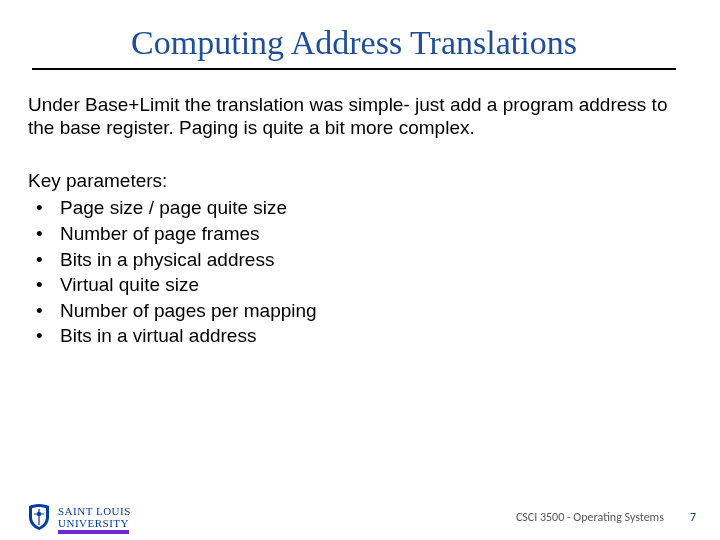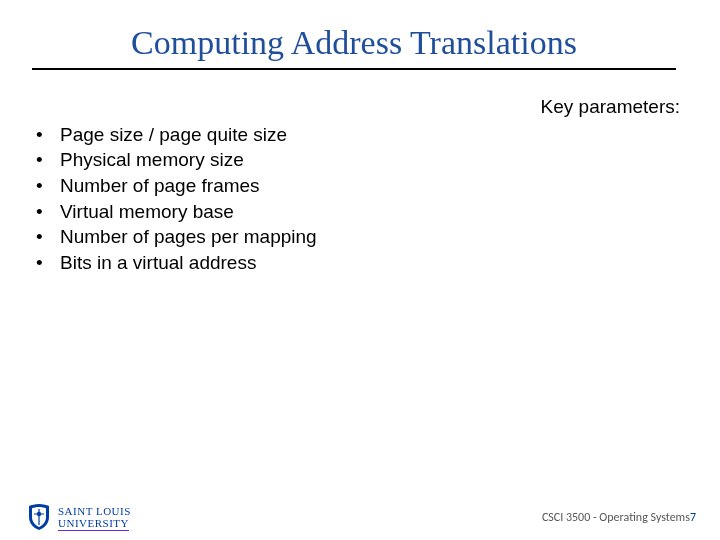--- a/index.html
+++ b/index.html
@@ -33,21 +33,21 @@
     font-size: 19px;
     line-height: 1.2;
     color: #000;
     margin-bottom: 28px;
   }
   .params-block {
     font-size: 19px;
     line-height: 1.35;
     color: #000;
   }
-  .params-lead { margin-bottom: 2px; text-align: right; }
+  .params-lead { margin-bottom: 2px; }
   ul.params {
     list-style: none;
     padding-left: 8px;
     margin-bottom: 2px;
   }
   ul.params li::before {
     content: "•";
     display: inline-block;
     width: 24px;
   }
@@ -67,47 +67,49 @@
     gap: 8px;
     color: #003da5;
   }
   .slu-text {
     font-family: Georgia, 'Times New Roman', serif;
     font-size: 11px;
     letter-spacing: 0.5px;
     color: #003da5;
     white-space: pre;
   }
-  .slu-text .u { border-bottom: 1px solid #6d28d9; padding-bottom: 1px; }
+  .slu-text .u { border-bottom: 4px solid #6d28d9; padding-bottom: 1px; }
   .footer-right {
     margin-left: auto;
     display: flex;
     align-items: center;
+    gap: 26px;
     font-size: 12px;
     color: #595959;
     font-family: Calibri, Arial, sans-serif;
   }
   .pagenum { color: #003da5; }
 </style>
 </head>
 <body>
 
 <div class="slide">
 
   <h1 class="title">Computing Address Translations</h1>
   <hr class="rule">
 
+  <p class="intro">Under Base+Limit the translation was simple- just add a program address to the base register. Paging is quite a bit more complex.</p>
 
   <div class="params-block">
     <div class="params-lead">Key parameters:</div>
     <ul class="params">
       <li>Page size / page quite size</li>
-      <li>Physical memory size</li>
       <li>Number of page frames</li>
-      <li>Virtual memory base</li>
+      <li>Bits in a physical address</li>
+      <li>Virtual quite size</li>
       <li>Number of pages per mapping</li>
       <li>Bits in a virtual address</li>
     </ul>
   </div>
 
   <div class="footer">
     <div class="slu">
       <svg width="22" height="28" viewBox="0 0 22 28">
         <path d="M11 1 C7 1 3 2 1 3 L1 14 C1 20 5 25 11 27 C17 25 21 20 21 14 L21 3 C19 2 15 1 11 1 Z" fill="#003da5"></path>
         <path d="M11 4 C8.5 4 6 4.6 4 5.3 L4 14 C4 18.5 7 22.3 11 24 C15 22.3 18 18.5 18 14 L18 5.3 C16 4.6 13.5 4 11 4 Z" fill="#fff"></path>

